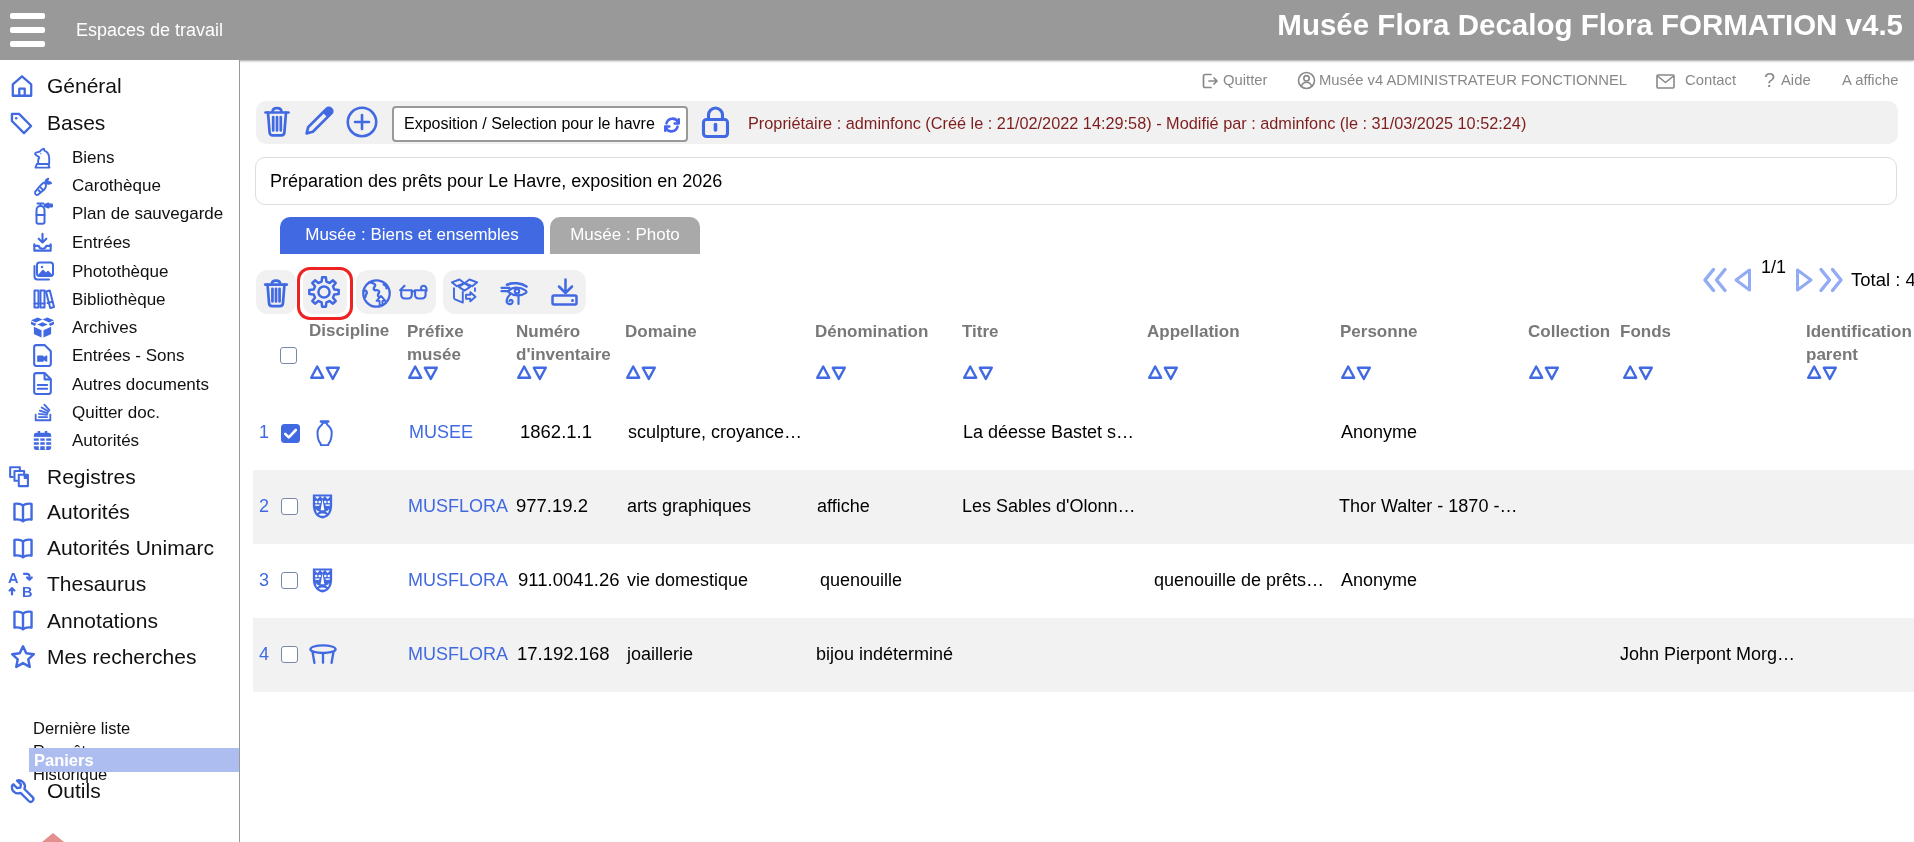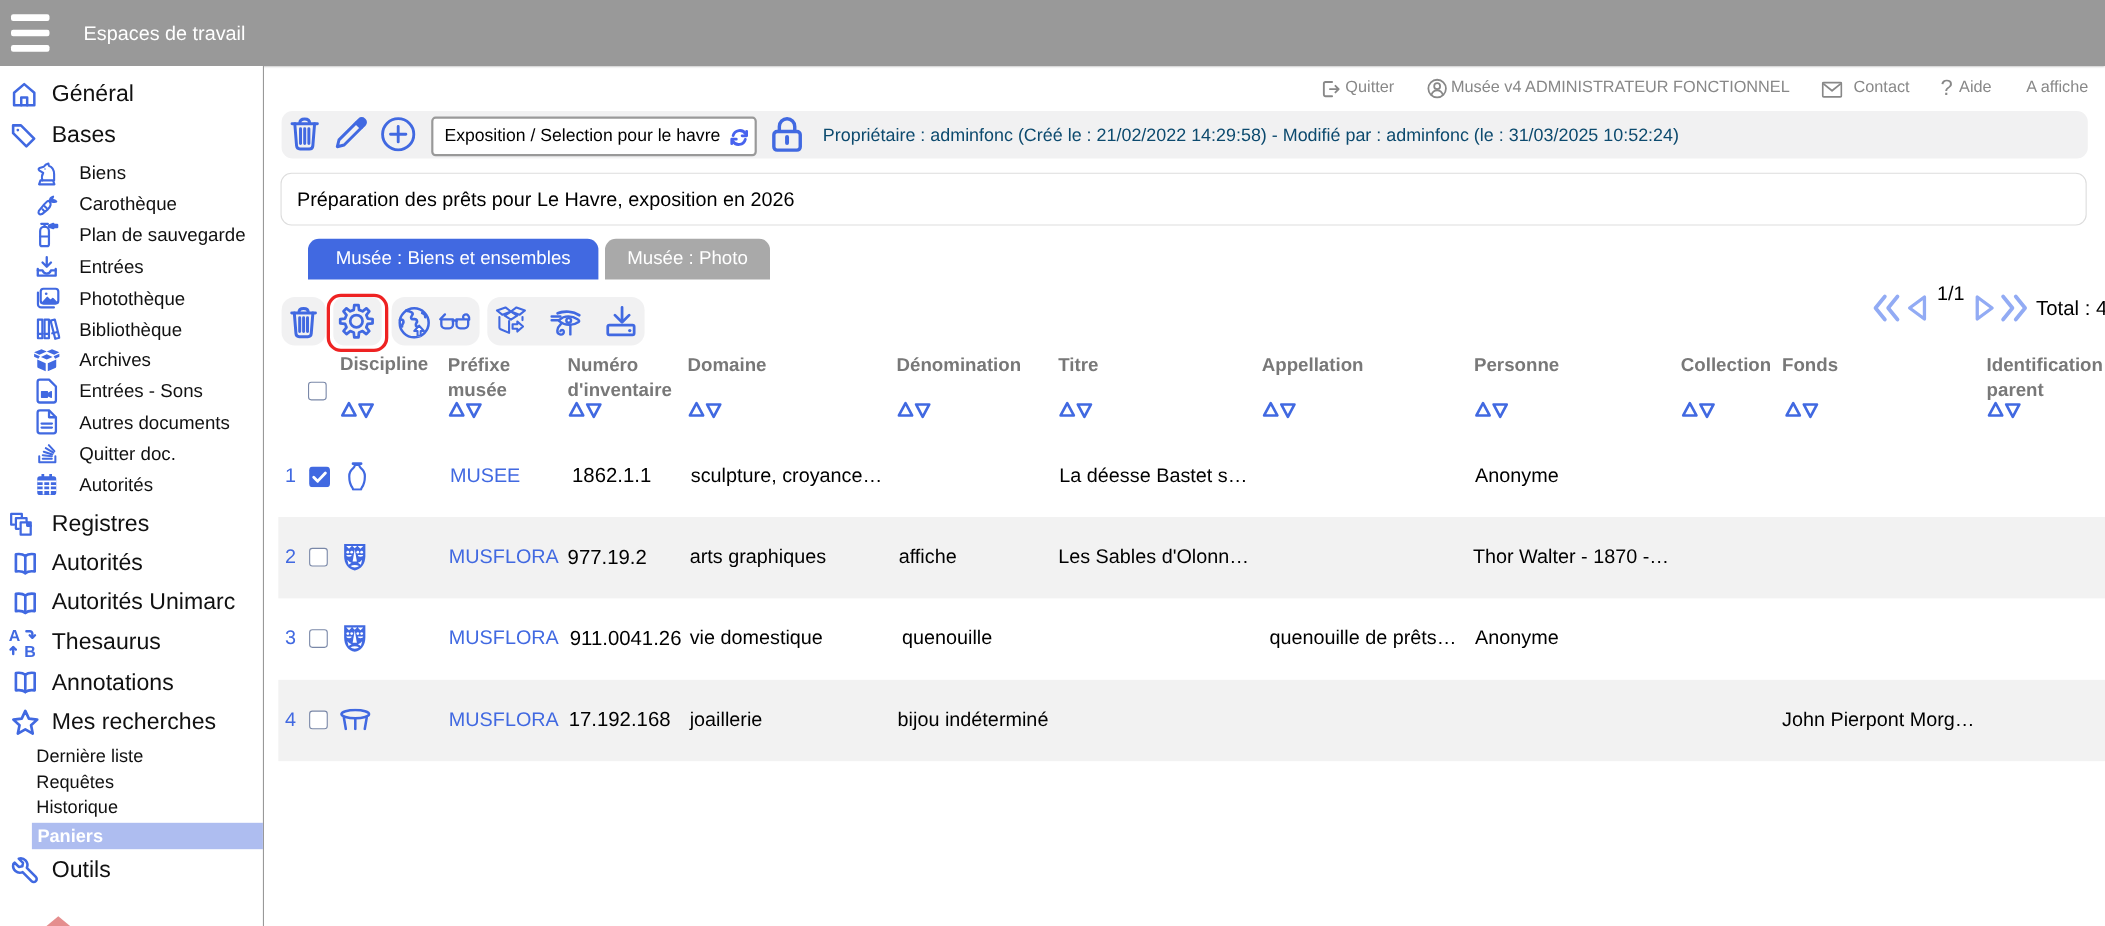--- a/index.html
+++ b/index.html
@@ -8,29 +8,29 @@
   .abs { position:absolute; }
   
   #topbar { position:absolute; left:0; top:0; width:1914px; height:60px; background:#999; box-shadow:0 1px 2px rgba(100,100,100,.6); }
   #title { position:absolute; right:11px; top:8px; color:#fff; font-weight:bold; font-size:29.5px; }
   #espaces { position:absolute; left:76px; top:20px; color:#fff; font-size:18px; }
   .hbar { position:absolute; left:10px; width:35px; height:6px; background:#fff; border-radius:2px; }
   
   #sidebar { position:absolute; left:0; top:60px; width:240px; height:782px; border-right:1px solid #999; background:#fff; }
   .nav1 { position:absolute; left:47px; font-size:21px; color:#111; white-space:nowrap; }
   .nav2 { position:absolute; left:72px; font-size:17px; color:#111; white-space:nowrap; }
-  .nav3 { position:absolute; left:33px; font-size:16.5px; color:#111; white-space:nowrap; }
+  .nav3 { position:absolute; left:33px; font-size:16.5px; color:#111; white-space:nowrap;margin-top:40px; }
   .ic1 { position:absolute; color:#4169e1; }
   #paniers { position:absolute; left:29px; top:748px; width:210px; height:24px; background:#aebdf0; color:#fff; font-weight:bold; font-size:16.5px; line-height:24px; padding-left:5px; }
   #redtri { position:absolute; left:42px; top:833px; width:0; height:0;
      border-left:11px solid transparent; border-right:11px solid transparent; border-bottom:9px solid #e58e8e; }
   .util { position:absolute; top:72px; color:#888; font-size:14.8px; white-space:nowrap; }
   #tb1 { position:absolute; left:256px; top:101px; width:1642px; height:43px; background:#f1f1f2; border-radius:10px; }
   #sel { position:absolute; left:392px; top:106px; width:296px; height:36px; background:#fff; border:2px solid #999; border-radius:4px; font-size:16px; color:#000; line-height:32px; padding-left:10px; white-space:nowrap; z-index:2; }
-  #propr { position:absolute; left:748px; top:114px; font-size:16.3px; color:#0c4a6e; white-space:nowrap; }
+  #propr { position:absolute; left:748px; top:114px; font-size:16.3px; color:#7f1d1d; white-space:nowrap; }
   #desc { position:absolute; left:255px; top:157px; width:1642px; height:48px; background:#fff; border:1px solid #ddd; border-radius:10px; font-size:18px; line-height:47px; padding-left:14px; }
   .tab { position:absolute; top:217px; height:37px; border-radius:10px 10px 0 0; color:#fff; font-size:17px; text-align:center; }
   #tab1 { left:280px; width:264px; background:#4169e1; line-height:36px; }
   #tab2 { left:550px; width:150px; background:#a9a9a9; line-height:36px; }
   .grp { position:absolute; top:270px; height:44px; background:#f1f1f2; border-radius:12px; }
   
   .hdr { position:absolute; font-size:17px; font-weight:bold; color:#787878; line-height:23px; white-space:nowrap; }
   .srt { position:absolute; top:364px; width:33px; height:18px; }
   .row { position:absolute; left:253px; width:1661px; height:74px; }
   .cell { position:absolute; font-size:18px; color:#000; white-space:nowrap; top:50%; transform:translateY(-53%); }
@@ -39,20 +39,21 @@
   .cb { width:17px; height:17px; border:1.5px solid #7a88a8; border-radius:3px; background:#fff; }
   svg { display:block; }
 </style>
 </head>
 <body>
 <div id="topbar">
   <div class="hbar" style="top:13px"></div>
   <div class="hbar" style="top:27px"></div>
   <div class="hbar" style="top:41px"></div>
   <div id="espaces">Espaces de travail</div>
+  <div id="title">Musée Flora Decalog Flora FORMATION v4.5</div>
 </div>
 
 <div id="sidebar"></div>
 <div id="sbicons">
 
   <svg class="ic1" style="left:9px;top:73px" width="26" height="26" viewBox="0 0 24 24" fill="none" stroke="#4169e1" stroke-width="2.1" stroke-linejoin="round" stroke-linecap="round">
       <path d="M3.5 10.5 L12 3.2 L20.5 10.5 V21 H3.5 Z"></path>
       <path d="M9.5 21 v-6.5 h5 V21"></path>
     </svg>
 

